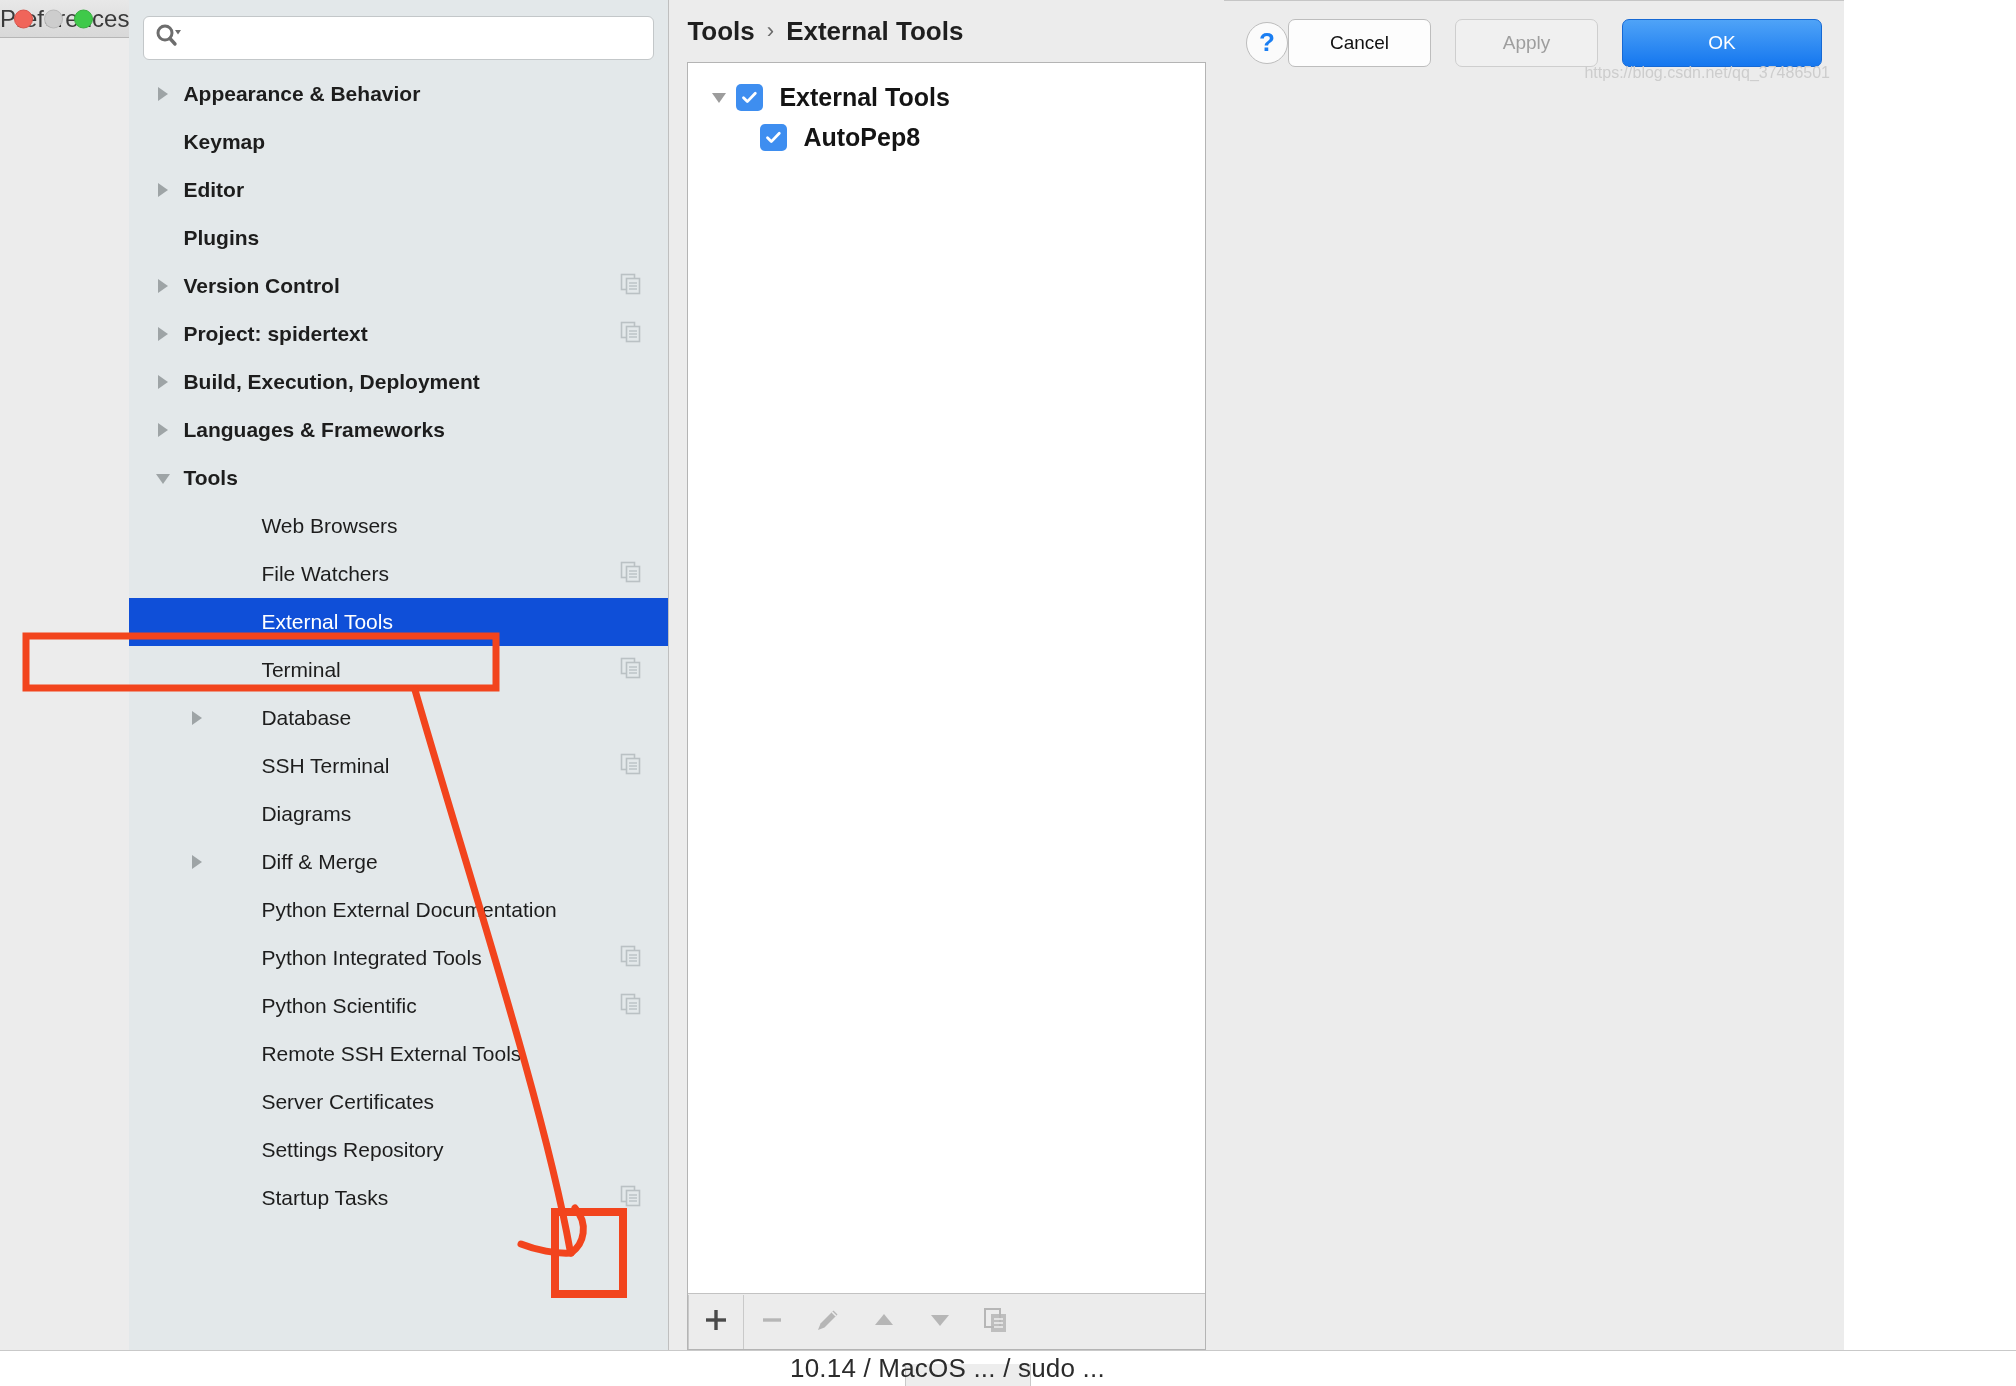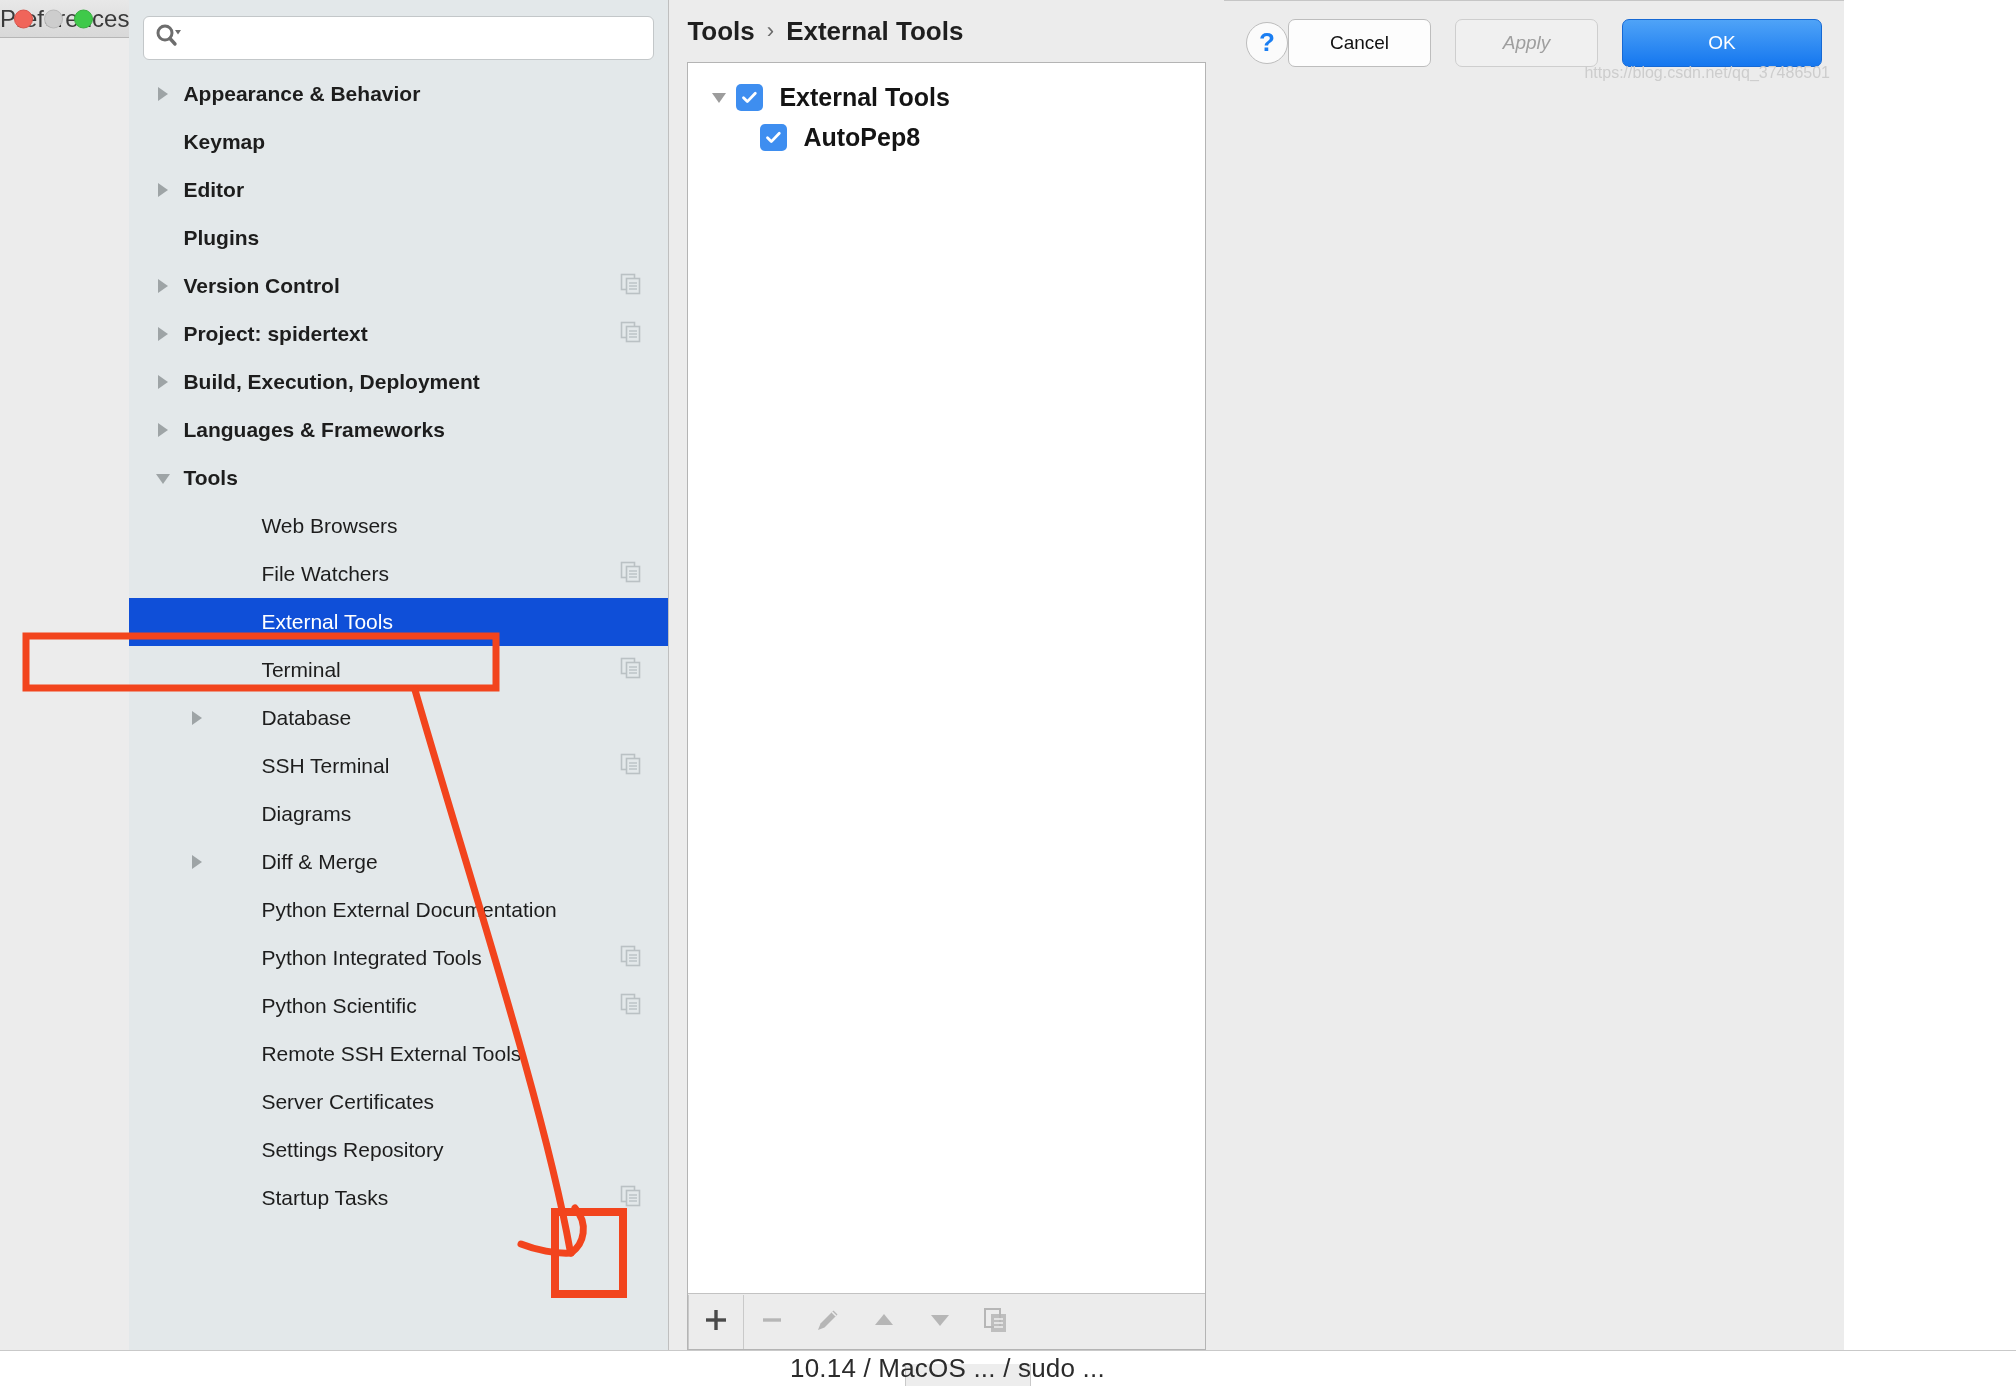--- a/index.html
+++ b/index.html
@@ -165,21 +165,21 @@
   #footer-actions {
     margin-left: auto; display: flex; align-items: center; gap: 24px;
   }
   .dlg-btn {
     height: 48px; min-width: 143px; padding: 0 26px;
     border-radius: 7px; font-size: 19px;
     display: flex; align-items: center; justify-content: center;
     font-family: "Liberation Sans", sans-serif;
   }
   .dlg-btn.secondary { background: #fdfdfd; border: 1px solid #bdbdbd; color: #111; }
-  .dlg-btn.disabled  { background: #f0f0f0; border: 1px solid #cecece; color: #9e9e9e; font-style: italic; }
+  .dlg-btn.disabled  { background: #f0f0f0; border: 1px solid #cecece; color: #9e9e9e; }
   .dlg-btn.primary   {
     background: linear-gradient(to bottom, #4fa3f7 0%, #1577ef 100%);
     border: 1px solid #1669d4; color: #fff; min-width: 200px;
   }
   #watermark {
     position: absolute; right: 14px; bottom: 2px;
     font-size: 16px; color: #cdcdcd; white-space: nowrap;
   }
 
   

